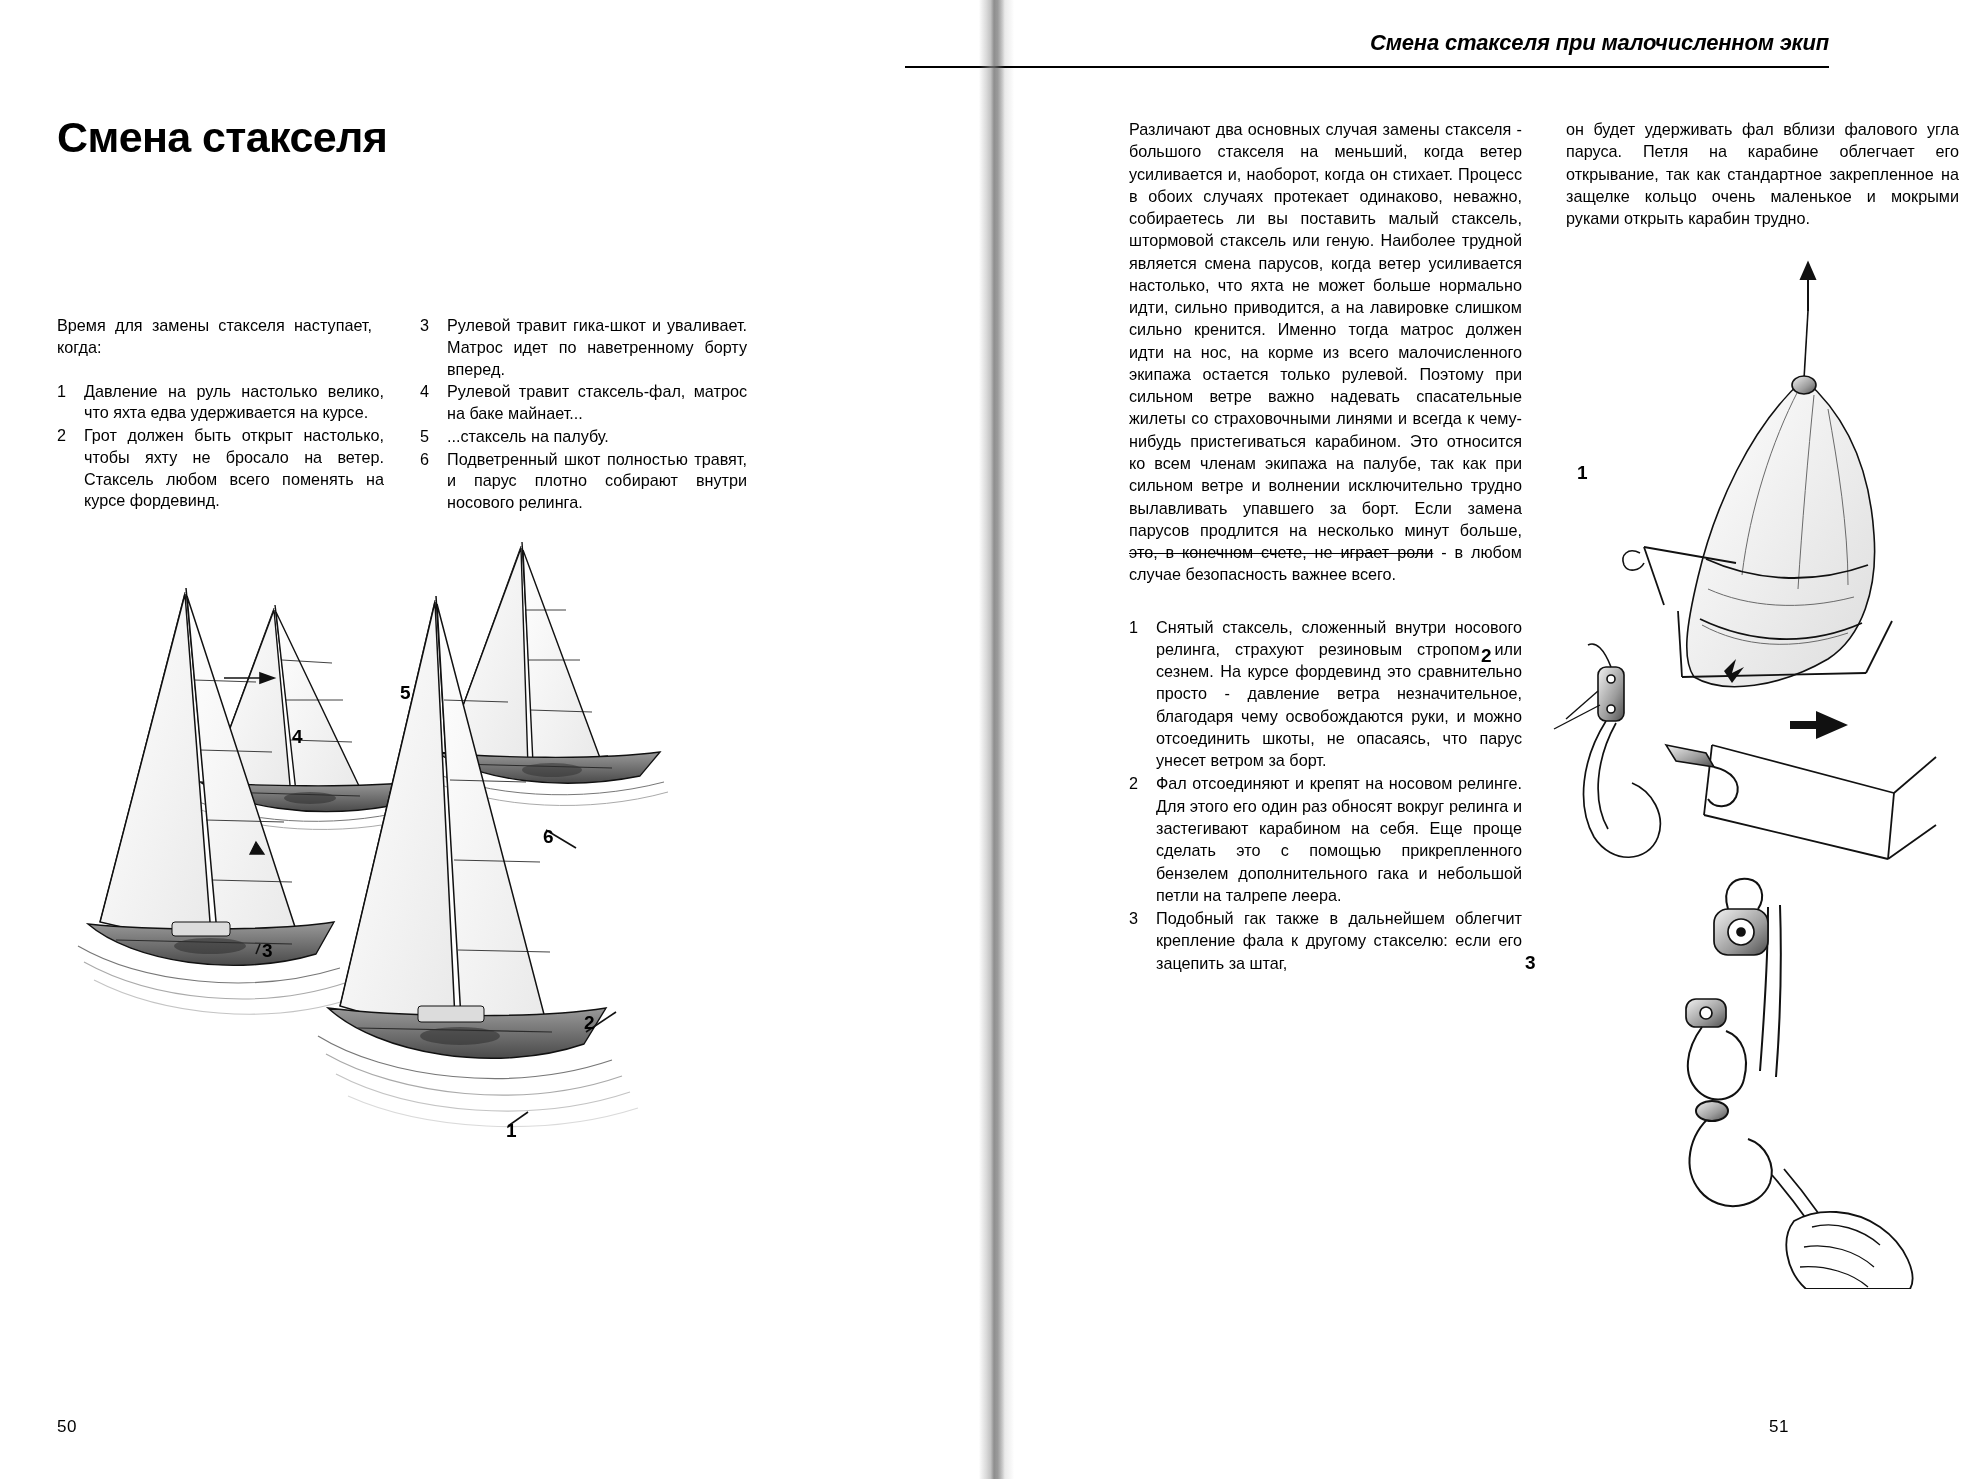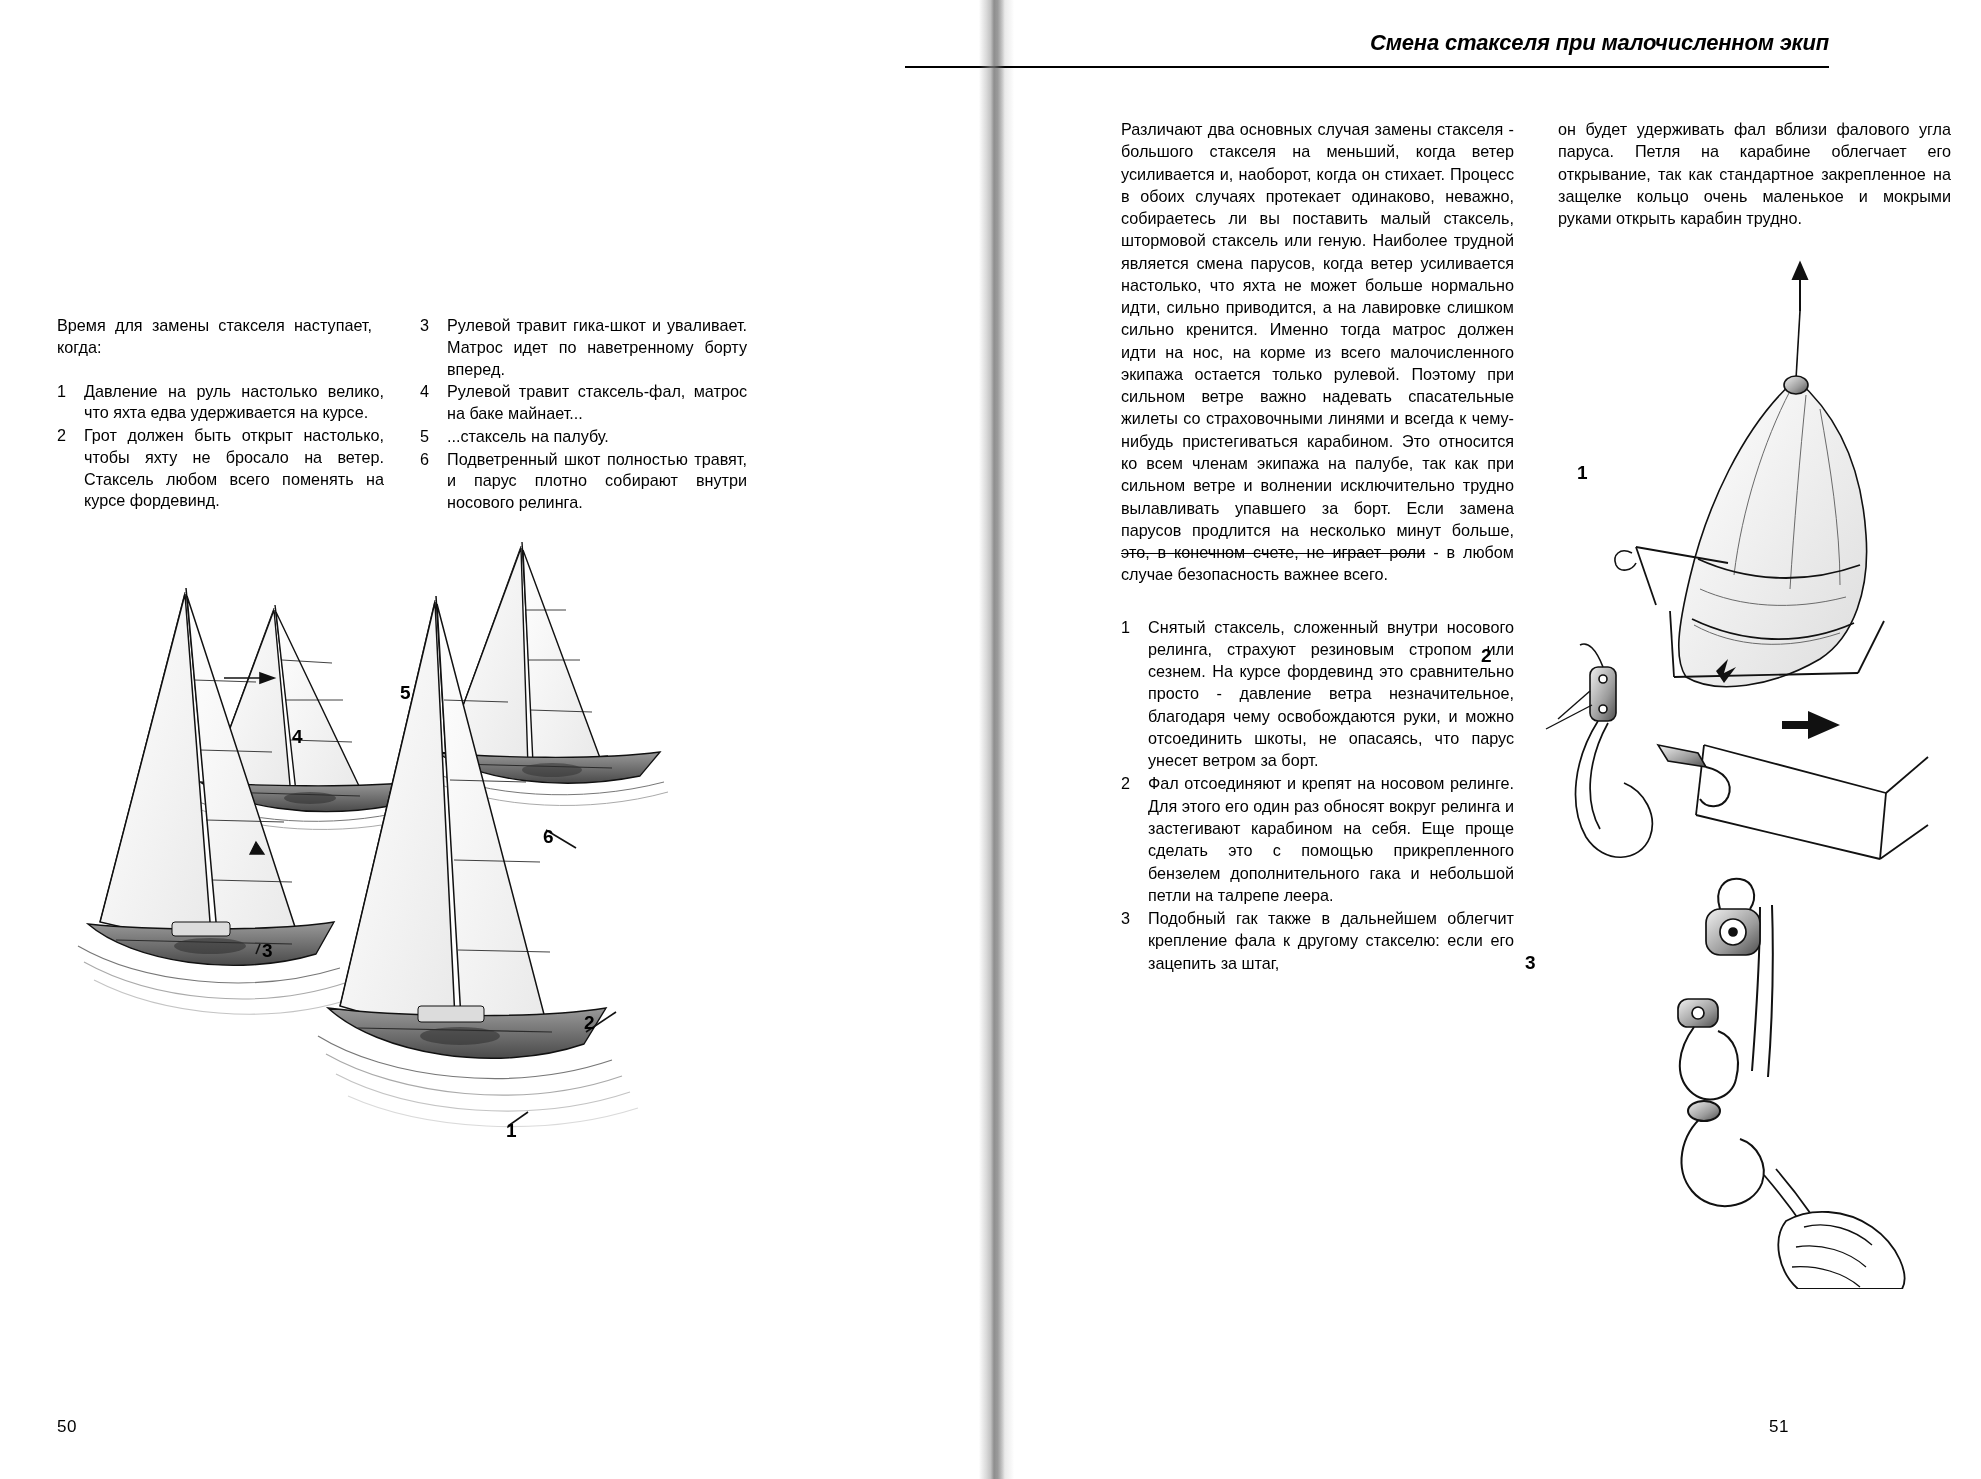--- a/index.html
+++ b/index.html
@@ -124,21 +124,21 @@
     font-size: 17px;
     letter-spacing: 0.5px;
   }
   .folio-left  { left: 57px; }
   .folio-right { right: 40px; }
 
   
   .body-cols {
     position: absolute;
     top: 118px;
-    left: 116px;
+    left: 124px;
     width: 830px;
     display: flex;
     gap: 44px;
     font-size: 16.2px;
     line-height: 1.375;
   }
   .body-col { width: 393px; }
   .body-col p {
     margin: 0;
     text-align: justify;
@@ -197,20 +197,21 @@
   }
 </style>
 </head>
 <body>
 
 <div class="spread">
 
   <div class="page page-left">
 
     <div class="chapter-title">
+      <span class="t-line">Смена стакселя</span>
     </div>
 
     <div class="intro-wrap">
 
       <div class="intro-col">
         <p class="intro-lead">Время для замены стакселя наступает, когда:</p>
         <ul class="nlist">
           <li>
             <span class="num">1</span>
             <span class="txt">Давление на руль настолько велико, что яхта едва удерживается на курсе.</span>

